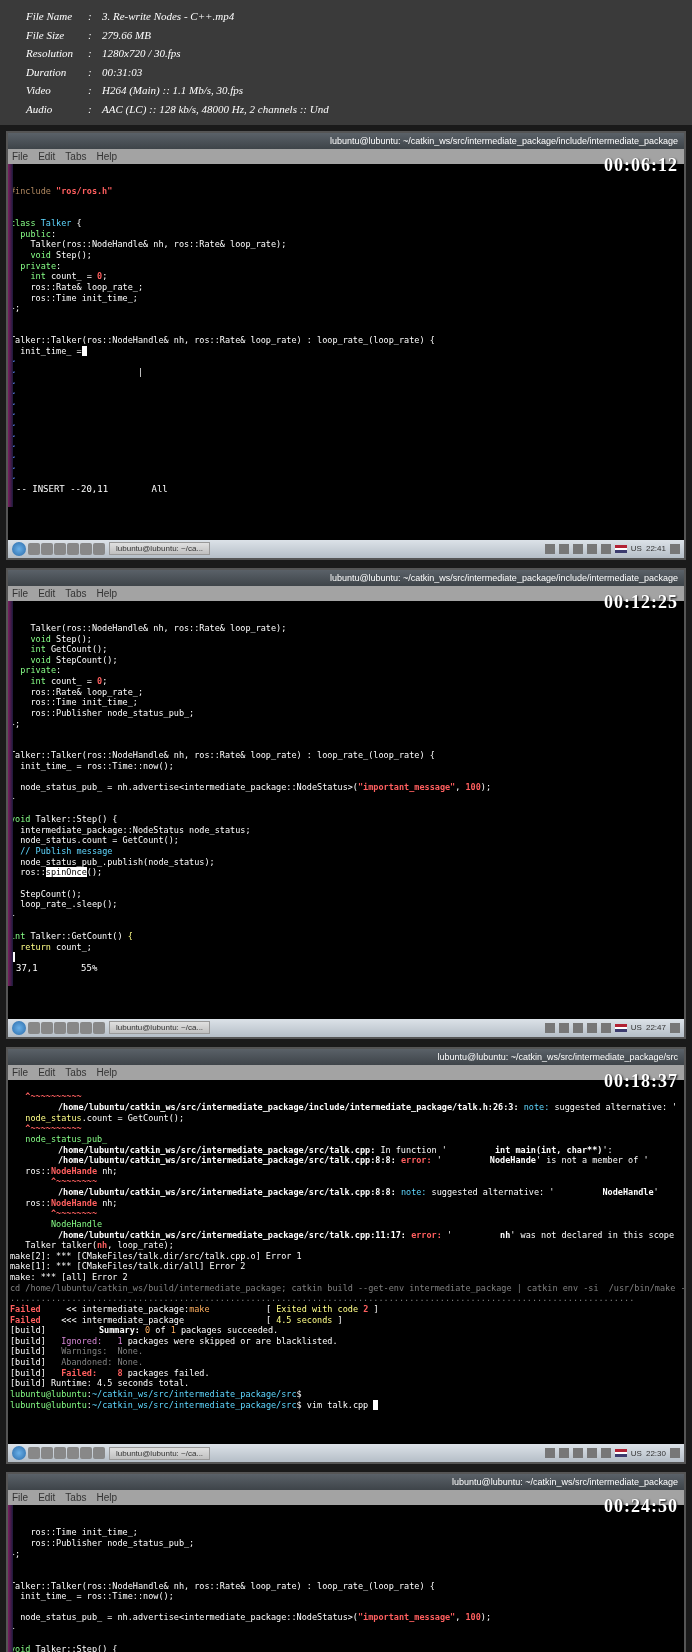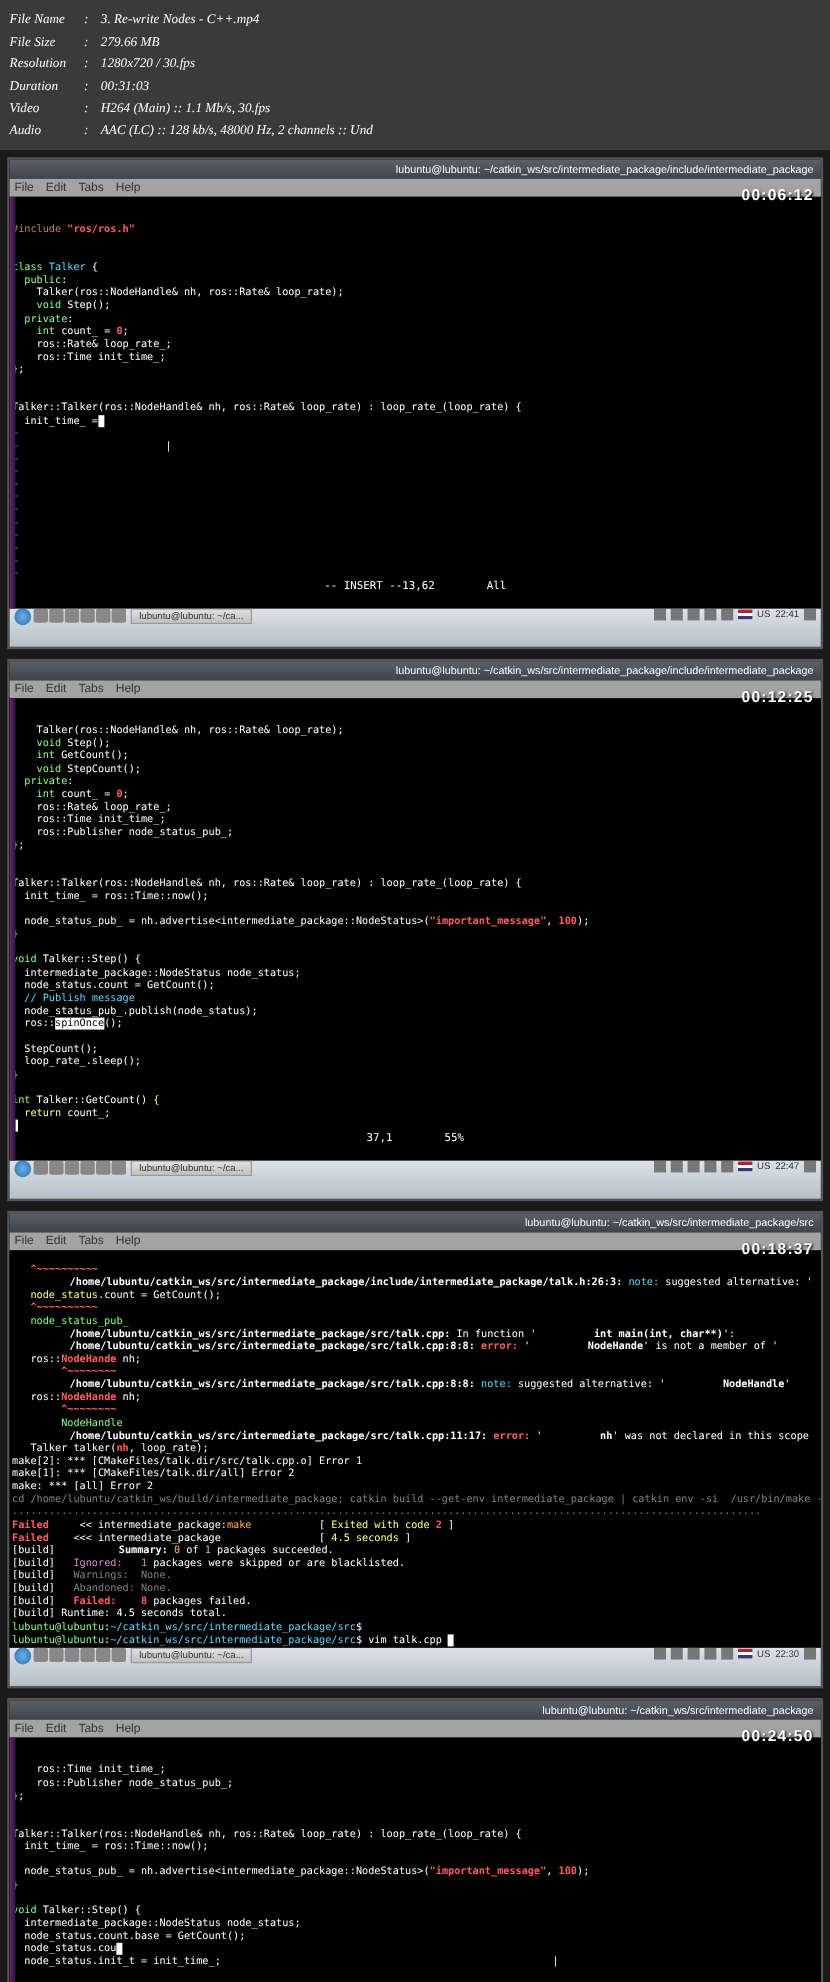--- a/index.html
+++ b/index.html
@@ -1,47 +1,47 @@
 <!DOCTYPE html>
 <html><head>
 <meta charset="utf-8">
 <style>
 * { margin: 0; padding: 0; box-sizing: border-box; }
 body { background: #1a1a1a; font-family: Tahoma, sans-serif; font-size: 10px; color: #fff; width: 692px; }
-.meta { background: #3a3a3a; padding: 6px 6px; font-style: italic; font-family: Georgia, serif; font-size: 11px; line-height: 1.5; }
+.meta { background: #3a3a3a; padding: 6px 24px; font-style: italic; font-family: Georgia, serif; font-size: 11px; line-height: 1.5; }
 .meta td:first-child { width: 60px; }
 .meta td:nth-child(2) { width: 12px; }
 .screens { padding: 6px; }
 .screen { border: 2px solid #555; margin-bottom: 8px; background: #000; position: relative; }
 .titlebar { background: linear-gradient(#5a6168, #3e4449); color: #fff; padding: 3px 6px; font-size: 9px; text-align: right; }
 .menubar { background: #a3a3a3; color: #333; padding: 2px 4px; font-size: 10px; display: flex; gap: 10px; }
 .menubar span { cursor: default; }
 .term { background: #000; font-family: "DejaVu Sans Mono", monospace; font-size: 8.5px; line-height: 1.25; padding: 1px 2px; white-space: pre; overflow: hidden; min-height: 320px; position: relative; }
 .sideglow { position: absolute; left: 0; top: 0; bottom: 0; width: 5px; background: linear-gradient(90deg, #7a1f5f, #1a1a3a); }
 .term .c-cyan { color: #5fd7ff; }
 .term .c-green { color: #87ff87; }
 .term .c-yellow { color: #ffff87; }
 .term .c-red { color: #ff5f5f; font-weight: bold; }
 .term .c-orange { color: #ffaf5f; }
 .term .c-mag { color: #d787d7; }
 .term .c-gray { color: #808080; }
 .term .c-blue { color: #5f87ff; }
 .term .c-brown { color: #af875f; }
 .term .c-bold { font-weight: bold; margin-left: 48px; }
 .term .cursor { background: #fff; color: #000; }
-.statusline { color: #fff; display: flex; justify-content: center; padding: 0 6px; font-family: monospace; font-size: 9px; }
-.taskbar { background: linear-gradient(#dce2e8, #b5bec7); height: 32px; display: flex; align-items: flex-start; padding: 0 4px; gap: 2px; font-size: 8px; color: #333; }
+.statusline { color: #fff; display: flex; justify-content: flex-start; padding: 0 6px; font-family: monospace; font-size: 9px; }
+.taskbar { background: linear-gradient(#dce2e8, #b5bec7); height: 18px; display: flex; align-items: center; padding: 0 4px; gap: 2px; font-size: 8px; color: #333; margin-top: 33px; }
 .task-start { width: 14px; height: 14px; background: radial-gradient(#6ab0e8, #2a6aa8); border-radius: 50%; }
 .task-icons { display: flex; gap: 1px; }
 .task-i { width: 12px; height: 12px; background: #888; border-radius: 2px; }
 .task-app { background: linear-gradient(#e0e0e0, #c0c0c0); border: 1px solid #999; padding: 1px 6px; font-size: 8px; margin-left: 2px; }
 .task-right { margin-left: auto; display: flex; gap: 4px; align-items: center; }
 .tray-i { width: 10px; height: 10px; background: #777; }
 .clock { font-size: 8px; }
-.timestamp { position: absolute; top: 22px; right: 6px; font-family: Liberation Sans, sans-serif; font-size: 13px; color: #fff; text-shadow: 1px 1px 2px #000; z-index: 10; font-weight: bold; letter-spacing: 1px; text-align: center; }
+.timestamp { position: absolute; top: 22px; right: 6px; font-family: Liberation Serif, serif; font-size: 18px; color: #fff; text-shadow: 1px 1px 2px #000; z-index: 10; font-weight: bold; letter-spacing: 1px; text-align: center; }
 .flag { display: inline-block; width: 12px; height: 8px; background: linear-gradient(#b22234 33%, #fff 33% 66%, #3c3b6e 66%); }
 </style>
 </head>
 <body>
 
 <div class="meta">
 <table>
 <tbody>
         <tr>
           <td>File Name</td>
@@ -111,21 +111,21 @@
 <span class="c-blue">~</span>
 <span class="c-blue">~</span>
 <span class="c-blue">~</span>
 <span class="c-blue">~</span>
 <span class="c-blue">~</span>
 <span class="c-blue">~</span>
 <span class="c-blue">~</span>
 <span class="c-blue">~</span>
 <span class="c-blue">~</span>
 <span class="c-blue">~</span>
-<div class="statusline"><span>-- INSERT --</span><span><span>13,62</span>        <span>All</span></span></div>
+<div class="statusline"><span>-- INSERT --</span><span><span>20,11</span>        <span>All</span></span></div>
 </div>
 <div class="taskbar">
   <div class="task-start"></div>
   <div class="task-icons">
           <div class="task-i"></div>
           <div class="task-i"></div>
           <div class="task-i"></div>
           <div class="task-i"></div>
           <div class="task-i"></div>
           <div class="task-i"></div>

